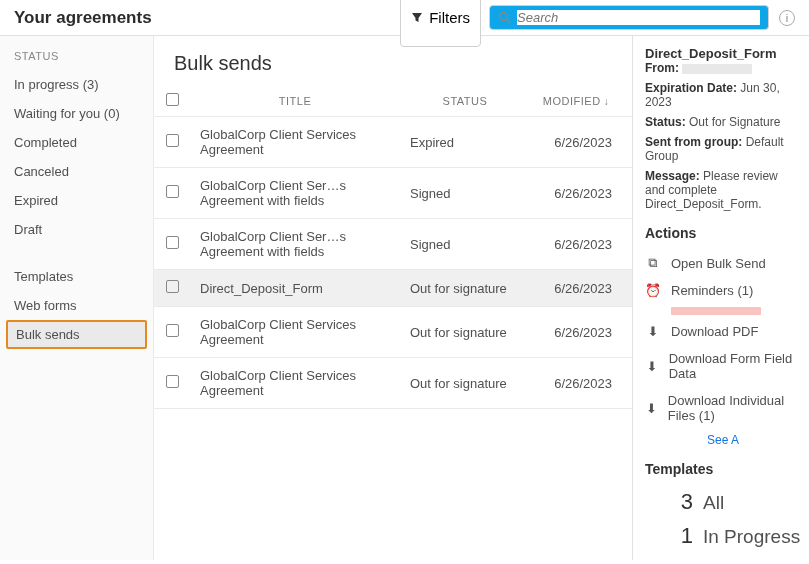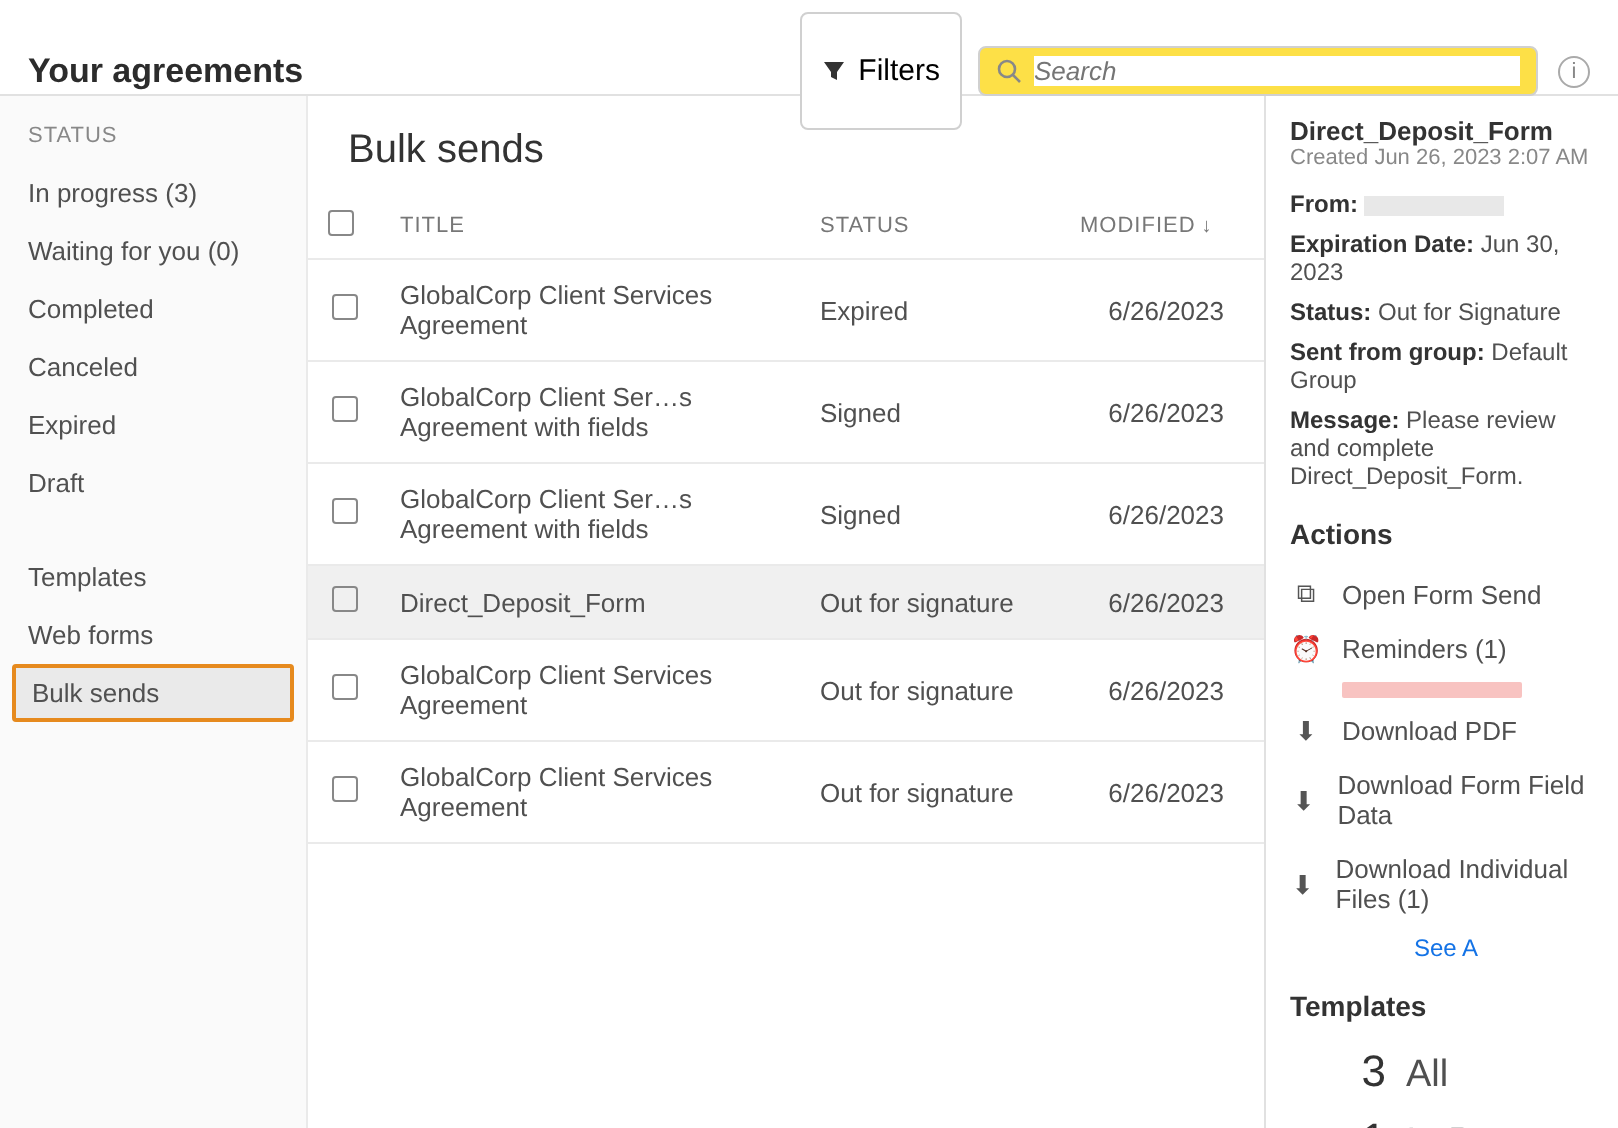--- a/index.html
+++ b/index.html
@@ -1,35 +1,35 @@
 <!DOCTYPE html>
 <html><head>
 <meta charset="utf-8">
 <style>
 * { box-sizing: border-box; margin: 0; padding: 0; }
 body { font-family: -apple-system, BlinkMacSystemFont, "Segoe UI", Arial, sans-serif; font-size: 13px; color: #2c2c2c; background: #fff; width: 809px; height: 564px; overflow: hidden; position: relative; }
-.topbar { display: flex; align-items: center; padding: 10px 14px; border-bottom: 1px solid #e1e1e1; height: 24px; margin-top: 24px; }
+.topbar { display: flex; align-items: center; padding: 10px 14px; border-bottom: 1px solid #e1e1e1; height: 36px; }
 .page-title { font-size: 17px; font-weight: 600; flex: 0 0 auto; }
 .top-spacer { flex: 1; }
 .filters-btn { display: flex; align-items: center; gap: 6px; border: 1px solid #d0d0d0; border-radius: 4px; padding: 20px 10px; font-size: 15px; cursor: pointer; background: #fff; margin-right: 8px; }
-.search-wrap { display: flex; align-items: center; border: 1px solid #d0d0d0; border-radius: 4px; padding: 4px 8px; width: 280px; background: #fde047; }
+.search-wrap { display: flex; align-items: center; border: 1px solid #d0d0d0; border-radius: 4px; padding: 4px 8px; width: 280px; background: #0ea5e9; }
 .search-wrap input { border: none; outline: none; font-size: 13px; width: 100%; font-style: italic; color: #777; }
 .info-icon { margin-left: 10px; color: #888; border: 1px solid #aaa; border-radius: 50%; width: 16px; height: 16px; display: flex; align-items: center; justify-content: center; font-size: 11px; }
 
 .layout { display: flex; height: calc(100% - 40px); }
 .sidebar { width: 154px; background: #fafafa; border-right: 1px solid #eaeaea; padding-top: 14px; }
 .side-heading { font-size: 11px; color: #888; letter-spacing: 0.5px; padding: 0 14px 8px; }
 .side-item { padding: 7px 14px; font-size: 13px; color: #505050; cursor: pointer; }
 .side-item.selected { background: #eaeaea; border: 2px solid #e68a1e; margin: 0 6px; border-radius: 2px; padding: 5px 8px; }
 .side-gap { height: 18px; }
 
 .main { flex: 1; border-right: 1px solid #e1e1e1; overflow: hidden; }
 .main-heading { font-size: 20px; font-weight: 400; padding: 16px 20px 10px; color: #333; }
 .table { width: 100%; border-collapse: collapse; }
-.table th { text-align: left; font-size: 11px; color: #777; font-weight: 400; letter-spacing: 0.5px; padding: 8px 10px; border-bottom: 1px solid #eaeaea; }
+.table th { text-align: center; font-size: 11px; color: #777; font-weight: 400; letter-spacing: 0.5px; padding: 8px 10px; border-bottom: 1px solid #eaeaea; }
 .table td { padding: 10px 10px; border-bottom: 1px solid #eaeaea; font-size: 13px; color: #505050; }
 .table tr.selected td { background: #f0f0f0; }
 .cbcell { width: 36px; text-align: center; }
 .checkbox { width: 13px; height: 13px; border: 1.4px solid #888; display: inline-block; border-radius: 2px; }
 .col-title { width: 210px; }
 .col-status { width: 130px; }
 .col-mod { text-align: right; padding-right: 20px !important; }
 th.col-mod { white-space: nowrap; }
 .sort-arrow { font-size: 10px; margin-left: 3px; }
 
@@ -139,32 +139,31 @@
             <td class="col-title">GlobalCorp Client Services Agreement</td>
             <td class="col-status">Out for signature</td>
             <td class="col-mod">6/26/2023</td>
           </tr>
         </tbody>
     </table>
   </div>
 
   <div class="detail">
     <div class="detail-title">Direct_Deposit_Form</div>
-    <div class="detail-created">Created Jun 26, 2023 2:07 AM</div>
     <div class="detail-row"><b>From:</b> <span class="redact"></span></div>
     <div class="detail-row"><b>Expiration Date:</b> <span>Jun 30, 2023</span></div>
     <div class="detail-row"><b>Status:</b> <span>Out for Signature</span></div>
     <div class="detail-row"><b>Sent from group:</b> <span>Default Group</span></div>
     <div class="detail-row"><b>Message:</b> <span>Please review and complete Direct_Deposit_Form.</span></div>
 
     <div class="section-h">Actions</div>
     <div id="actions">
         <div class="action-item">
           <span class="glyph">⧉</span>
-          <span>Open Form Send</span>
+          <span>Open Bulk Send</span>
         </div>
         <div class="action-item">
           <span class="glyph">⏰</span>
           <span>Reminders (1)</span>
         </div>
         <div><span class="hl-pink" style="margin-left:26px"></span></div>
         <div class="action-item">
           <span class="glyph">⬇</span>
           <span>Download PDF</span>
         </div>

